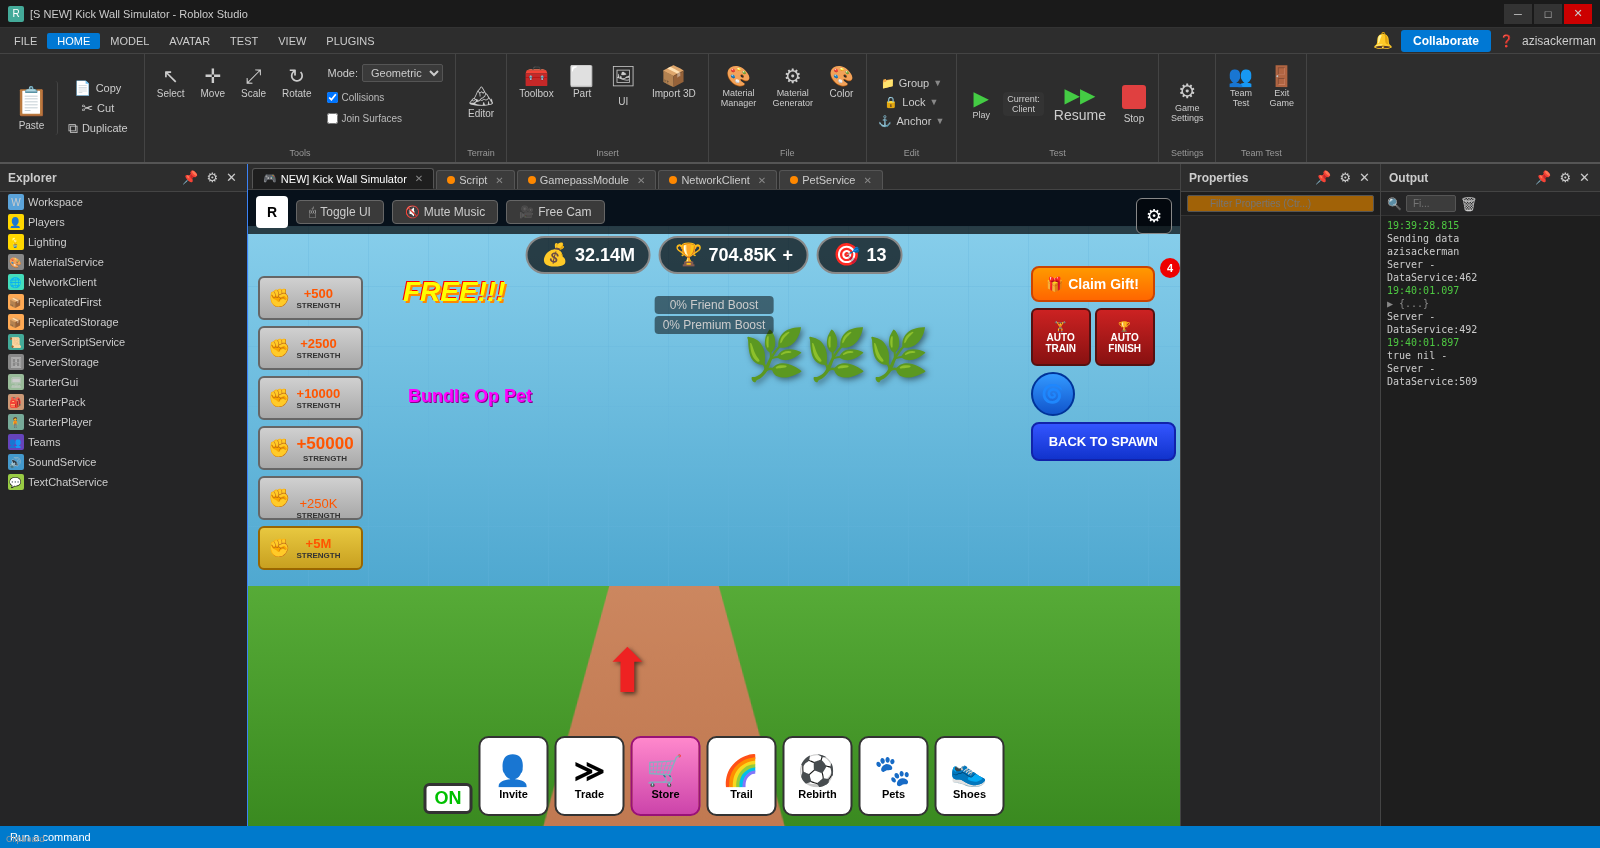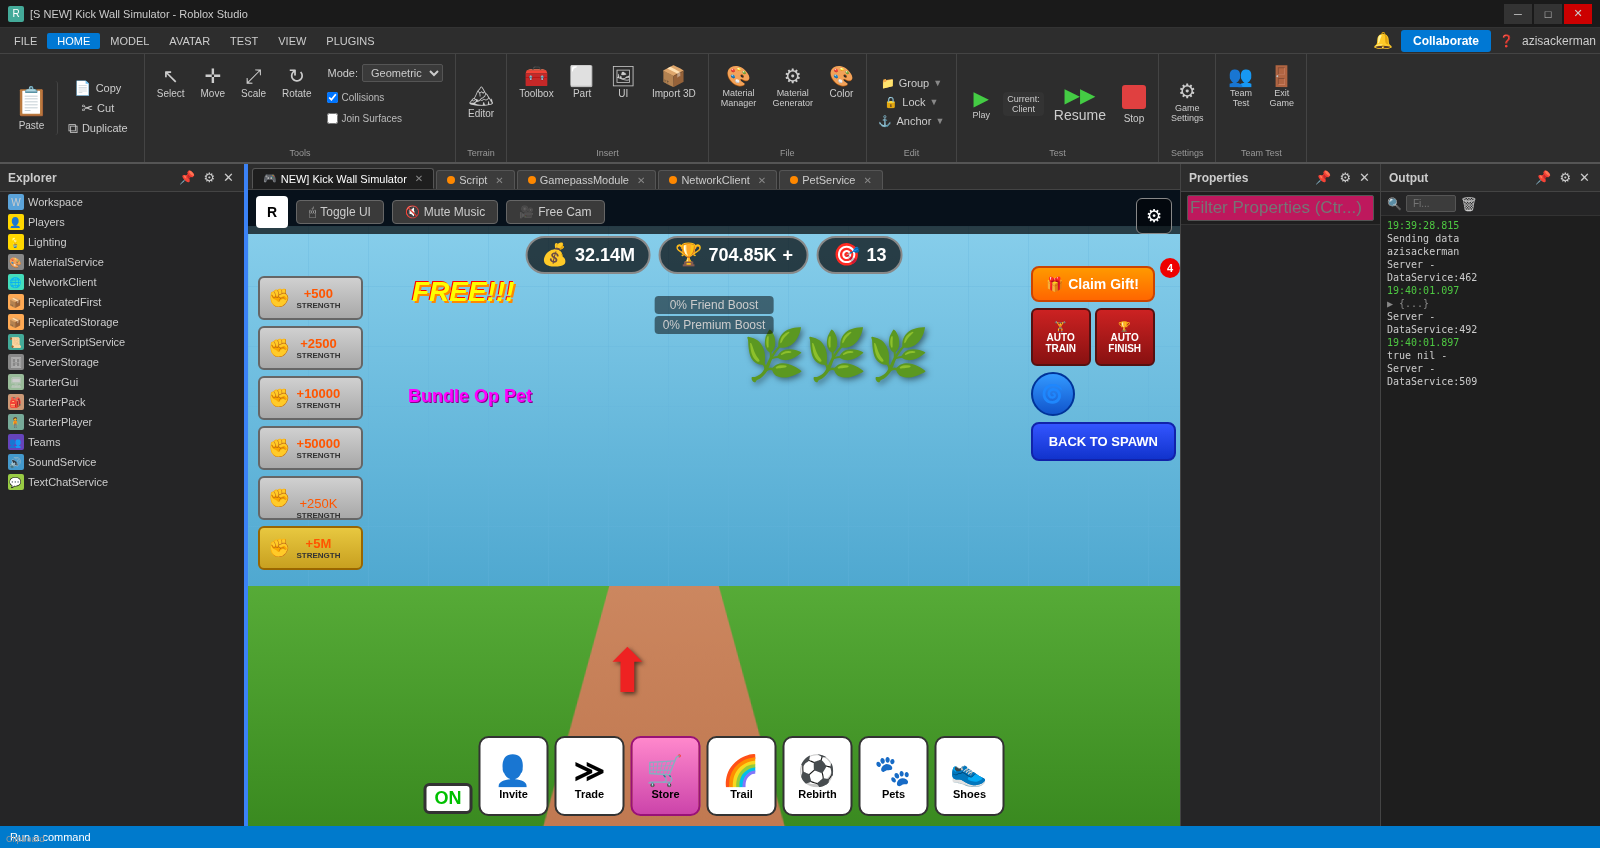--- a/index.html
+++ b/index.html
@@ -37,21 +37,21 @@
     .checkbox-row input { width: 11px; height: 11px; }
 
     
     .collaborate-btn { background: #0078d4; color: white; padding: 4px 12px; border: none; border-radius: 3px; font-size: 12px; font-weight: bold; cursor: pointer; }
     .stop-icon { width: 24px; height: 24px; background: #e04040; border-radius: 3px; margin-bottom: 2px; }
 
     
     #main-layout { display: flex; height: calc(848px - 28px - 26px - 110px - 22px); }
 
     
-    #explorer { width: 248px; background: #252526; border-right: 4px solid #3b82f6; display: flex; flex-direction: column; }
+    #explorer { width: 248px; background: #252526; border-right: 1px solid #3b82f6; display: flex; flex-direction: column; }
     #explorer-header { background: #2d2d2d; padding: 4px 8px; display: flex; align-items: center; justify-content: space-between; border-bottom: 1px solid #444; font-size: 12px; font-weight: bold; }
     #explorer-filter { padding: 3px 6px; background: #1e1e1e; border-bottom: 1px solid #333; display: flex; align-items: center; gap: 4px; }
     #explorer-filter input { background: #3c3c3c; border: 1px solid #555; color: #ccc; padding: 2px 6px; font-size: 11px; width: 100%; border-radius: 2px; }
     .explorer-item { display: flex; align-items: center; gap: 4px; padding: 2px 8px; cursor: pointer; font-size: 11px; color: #ccc; }
     .explorer-item .item-icon { width: 16px; height: 16px; flex-shrink: 0; border-radius: 2px; display: flex; align-items: center; justify-content: center; font-size: 10px; }
     .ei-workspace { background: #5ba3d9; }
     .ei-players { background: #ffd700; }
     .ei-lighting { background: #ffd700; }
     .ei-material { background: #888; }
     .ei-network { background: #4db; }
@@ -102,41 +102,41 @@
     .right-ui { position: absolute; right: 4px; top: 40px; display: flex; flex-direction: column; gap: 6px; z-index: 5; }
     .claim-gift-btn { background: linear-gradient(180deg, #ff9900, #ff6600); border: 2px solid #cc4400; border-radius: 8px; padding: 8px 14px; color: white; font-weight: bold; font-size: 14px; cursor: pointer; display: flex; align-items: center; gap: 4px; }
     .auto-row { display: flex; gap: 4px; }
     .auto-btn { background: linear-gradient(180deg, #cc2222, #881111); border: 2px solid #551111; border-radius: 6px; width: 60px; height: 58px; color: white; font-size: 10px; font-weight: bold; cursor: pointer; display: flex; align-items: center; justify-content: center; flex-direction: column; }
     .back-to-spawn { background: linear-gradient(180deg, #3355ff, #1133cc); border: 2px solid #1122aa; border-radius: 8px; padding: 10px 16px; color: white; font-weight: bold; font-size: 13px; cursor: pointer; }
 
     
     #properties { width: 200px; background: #252526; border-left: 1px solid #444; display: flex; flex-direction: column; }
     #properties-header { background: #2d2d2d; padding: 4px 8px; display: flex; align-items: center; justify-content: space-between; border-bottom: 1px solid #444; font-size: 12px; font-weight: bold; }
     #properties-filter { padding: 3px 6px; background: #1e1e1e; border-bottom: 1px solid #333; display: flex; align-items: center; gap: 4px; }
-    #properties-filter input { background: #be185d; border: 1px solid #555; color: #ccc; padding: 2px 2px; font-size: 17px; width: 100%; border-radius: 2px; }
+    #properties-filter input { background: #a16207; border: 1px solid #555; color: #ccc; padding: 2px 22px; font-size: 10px; width: 100%; border-radius: 2px; }
 
     
     #output { width: 220px; background: #1e1e1e; border-left: 1px solid #444; display: flex; flex-direction: column; }
     #output-header { background: #2d2d2d; padding: 4px 8px; display: flex; align-items: center; justify-content: space-between; border-bottom: 1px solid #444; font-size: 12px; font-weight: bold; }
     #output-toolbar { background: #252526; padding: 3px 6px; display: flex; align-items: center; gap: 4px; border-bottom: 1px solid #333; font-size: 11px; }
     .output-filter { background: #3c3c3c; border: 1px solid #555; color: #ccc; padding: 2px 6px; font-size: 10px; border-radius: 2px; width: 50px; }
     #output-content { flex: 1; overflow-y: auto; padding: 4px 6px; font-size: 10px; font-family: monospace; }
     .output-line { margin-bottom: 2px; }
     .output-line.green { color: #4ec942; }
     .output-line.white { color: #ccc; }
     .output-line.gray { color: #888; }
 
     
     #status-bar { background: #007acc; height: 22px; display: flex; align-items: center; padding: 0 10px; font-size: 11px; color: white; }
 
     
     .roblox-logo { width: 32px; height: 32px; background: white; border-radius: 4px; display: flex; align-items: center; justify-content: center; font-weight: bold; font-size: 14px; color: black; }
 
     
-    .free-text { position: absolute; top: 50px; left: 164px; font-size: 28px; font-weight: 900; color: #ffff00; text-shadow: 2px 2px 0 #ff8800, -1px -1px 0 #ff0000; z-index: 5; font-style: italic; }
+    .free-text { position: absolute; top: 50px; left: 155px; font-size: 28px; font-weight: 900; color: #ffff00; text-shadow: 2px 2px 0 #ff8800, -1px -1px 0 #ff0000; z-index: 5; font-style: italic; }
 
     
     .bundle-text { position: absolute; top: 160px; left: 160px; font-size: 18px; font-weight: 900; color: #ff00ff; text-shadow: 1px 1px 0 #880088; z-index: 5; }
 
     
     ::-webkit-scrollbar { width: 6px; height: 6px; }
     ::-webkit-scrollbar-track { background: #1e1e1e; }
     ::-webkit-scrollbar-thumb { background: #555; border-radius: 3px; }
 
     .header-icons { display: flex; align-items: center; gap: 4px; }
@@ -252,21 +252,21 @@
       <div class="rbn-btn">
         <span class="rbn-icon">🧰</span>
         <span style="font-size:10px;">Toolbox</span>
       </div>
       <div class="rbn-btn">
         <span class="rbn-icon">⬜</span>
         <span style="font-size:10px;">Part</span>
       </div>
       <div class="rbn-btn">
         <span class="rbn-icon">🖼</span>
-        <span style="font-size:10px;">UI</span>
+        <span style="font-size:10px;margin-top:8px;">UI</span>
       </div>
       <div class="rbn-btn">
         <span class="rbn-icon">📦</span>
         <span style="font-size:10px;">Import 3D</span>
       </div>
     </div>
     <div class="ribbon-group-label">Insert</div>
   </div>
 
   <div style="position:relative; display:flex; flex-direction:column; border-right:1px solid #444; padding:4px 6px;">
@@ -509,21 +509,21 @@
           <button style="background:linear-gradient(180deg,#d0d0d0,#a8a8a8);border:2px solid #666;border-radius:6px;width:105px;height:44px;cursor:pointer;display:flex;align-items:center;gap:6px;padding:4px 8px;">
             <span style="font-size:18px;">✊</span>
             <div>
               <div style="font-size:13px;font-weight:900;color:#ff5500;">+10000</div>
               <div style="font-size:8px;color:#333;font-weight:bold;">STRENGTH</div>
             </div>
           </button>
           <button style="background:linear-gradient(180deg,#d0d0d0,#a8a8a8);border:2px solid #666;border-radius:6px;width:105px;height:44px;cursor:pointer;display:flex;align-items:center;gap:6px;padding:4px 8px;">
             <span style="font-size:18px;">✊</span>
             <div>
-              <div style="font-size:13px;font-weight:900;color:#ff5500;">+50000</div>
+              <div style="font-size:17px;font-weight:900;color:#ff5500;">+50000</div>
               <div style="font-size:8px;color:#333;font-weight:bold;">STRENGTH</div>
             </div>
           </button>
           <button style="background:linear-gradient(180deg,#d0d0d0,#a8a8a8);border:2px solid #666;border-radius:6px;width:105px;height:44px;cursor:pointer;display:flex;align-items:center;gap:6px;padding:4px 8px;">
             <span style="font-size:18px;">✊</span>
             <div>
               <div style="font-size:13px;font-weight:400;color:#ff5500;margin-top:20px;">+250K</div>
               <div style="font-size:8px;color:#333;font-weight:bold;">STRENGTH</div>
             </div>
           </button>

